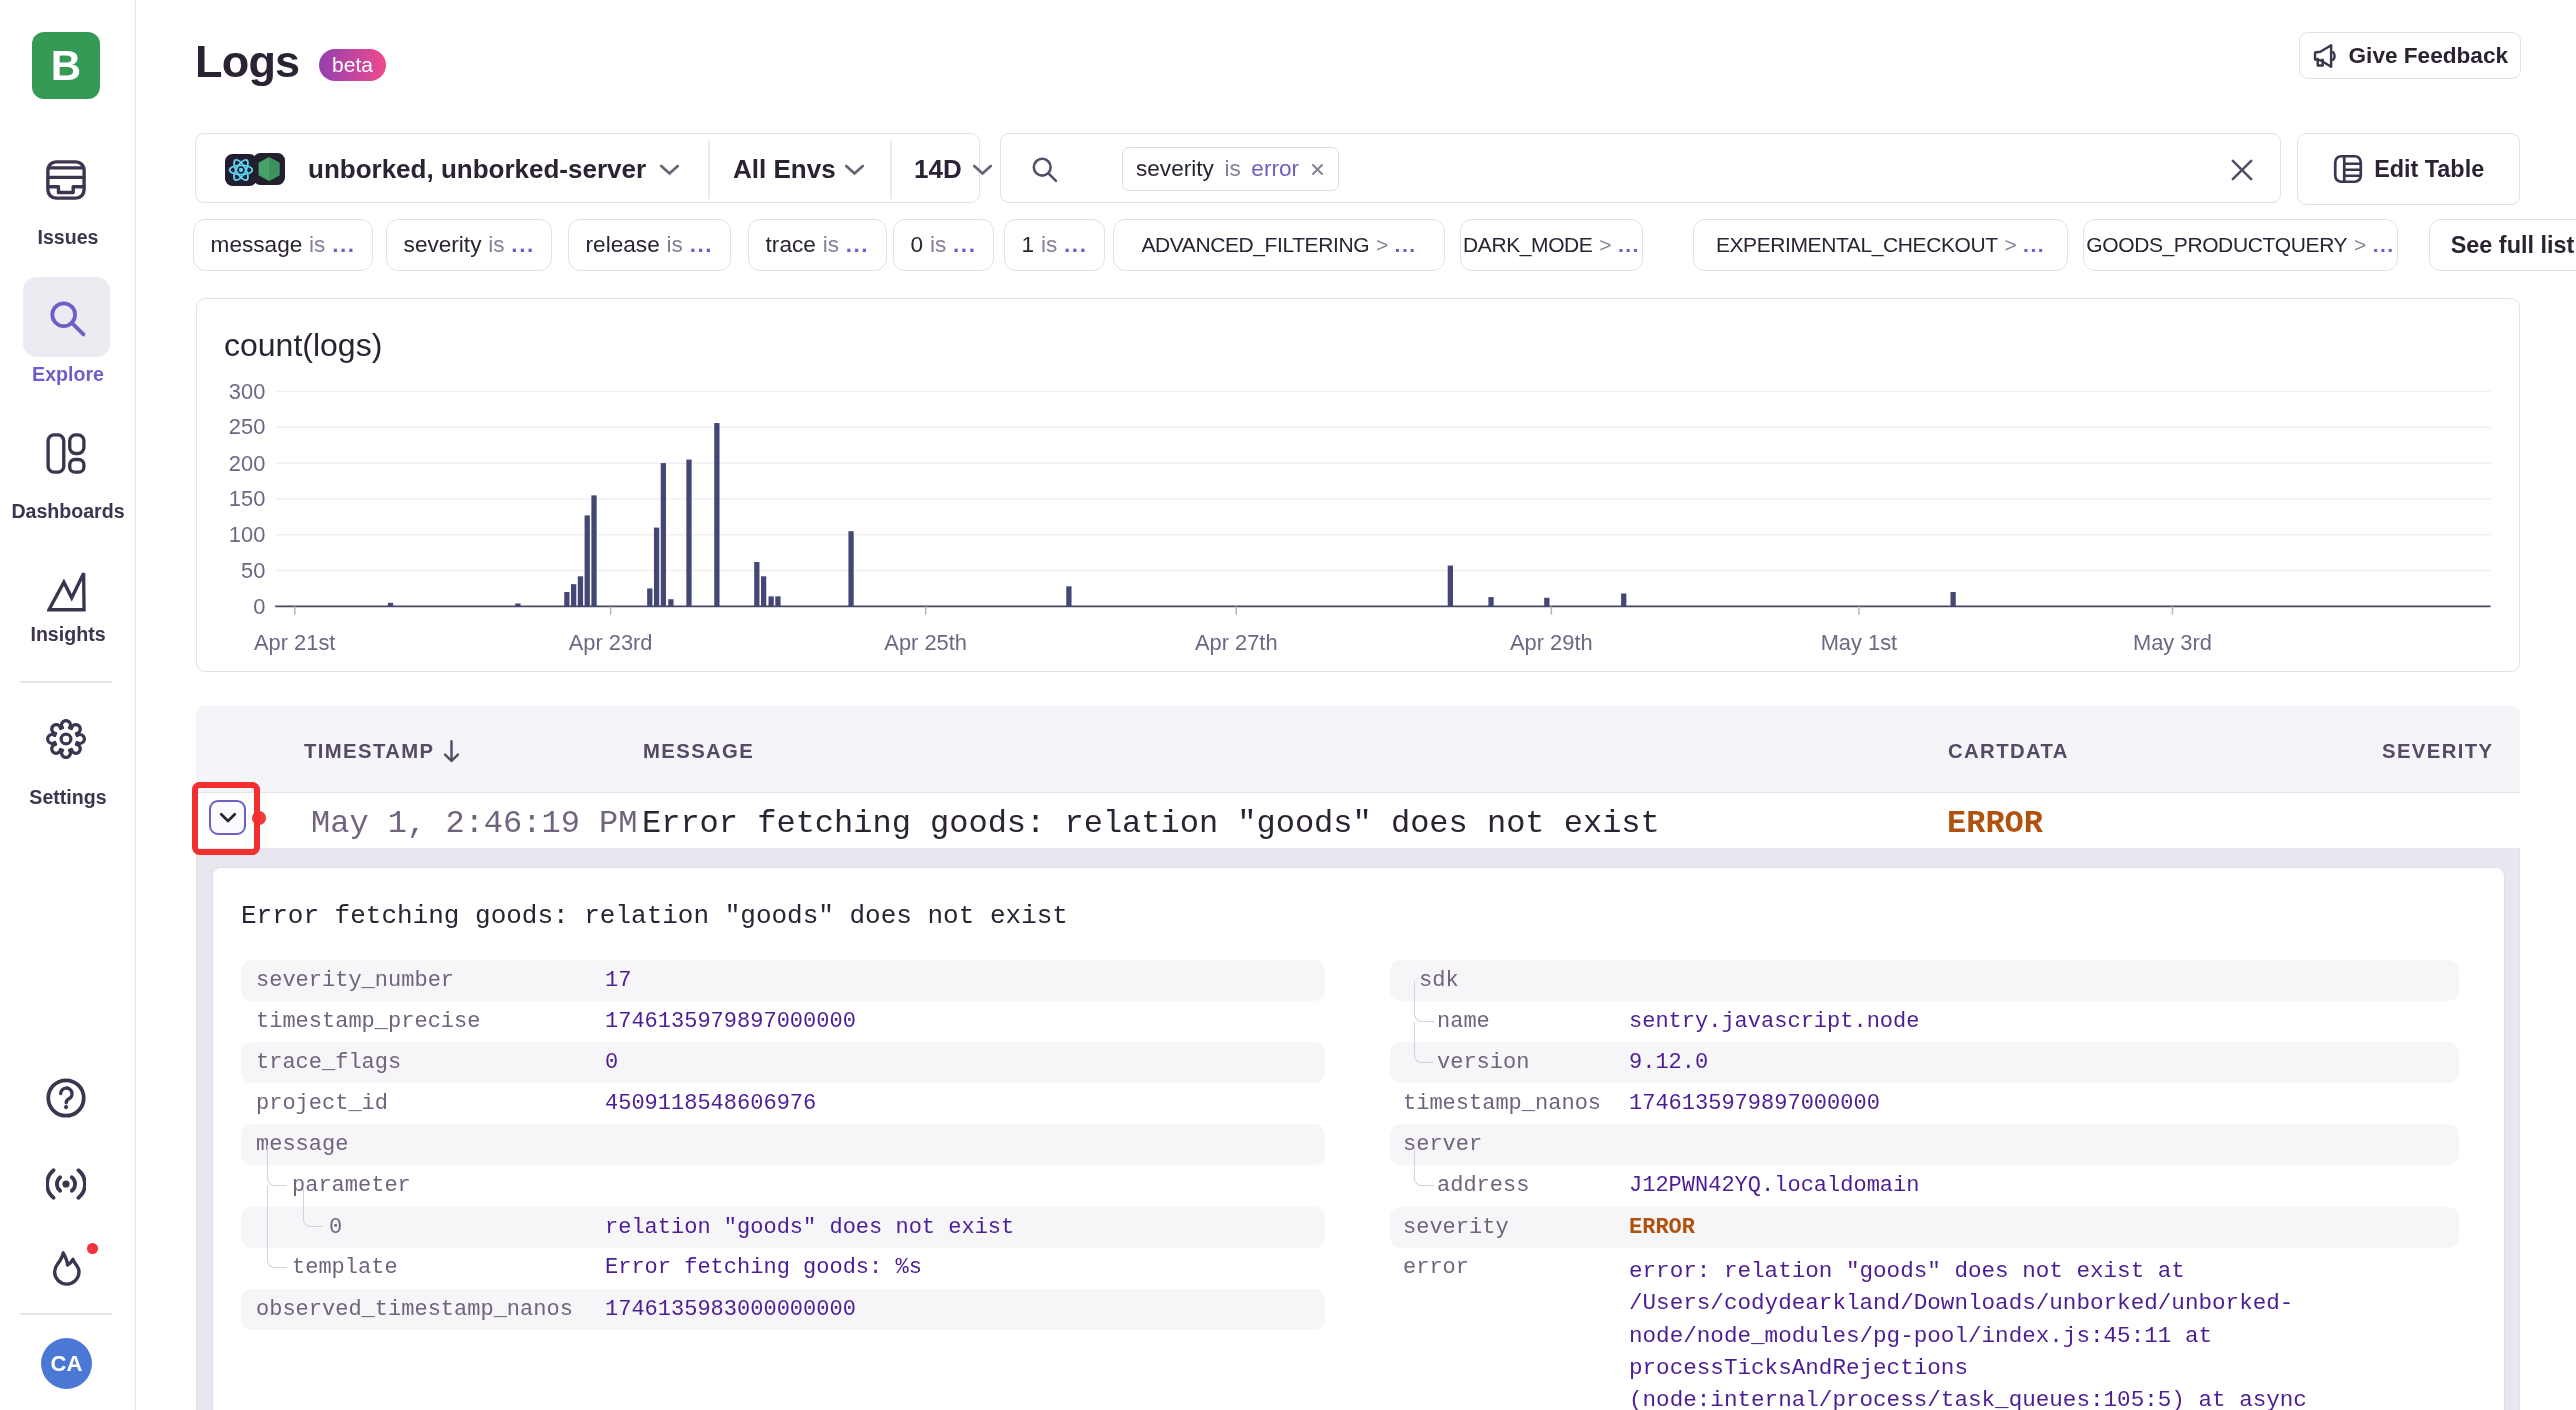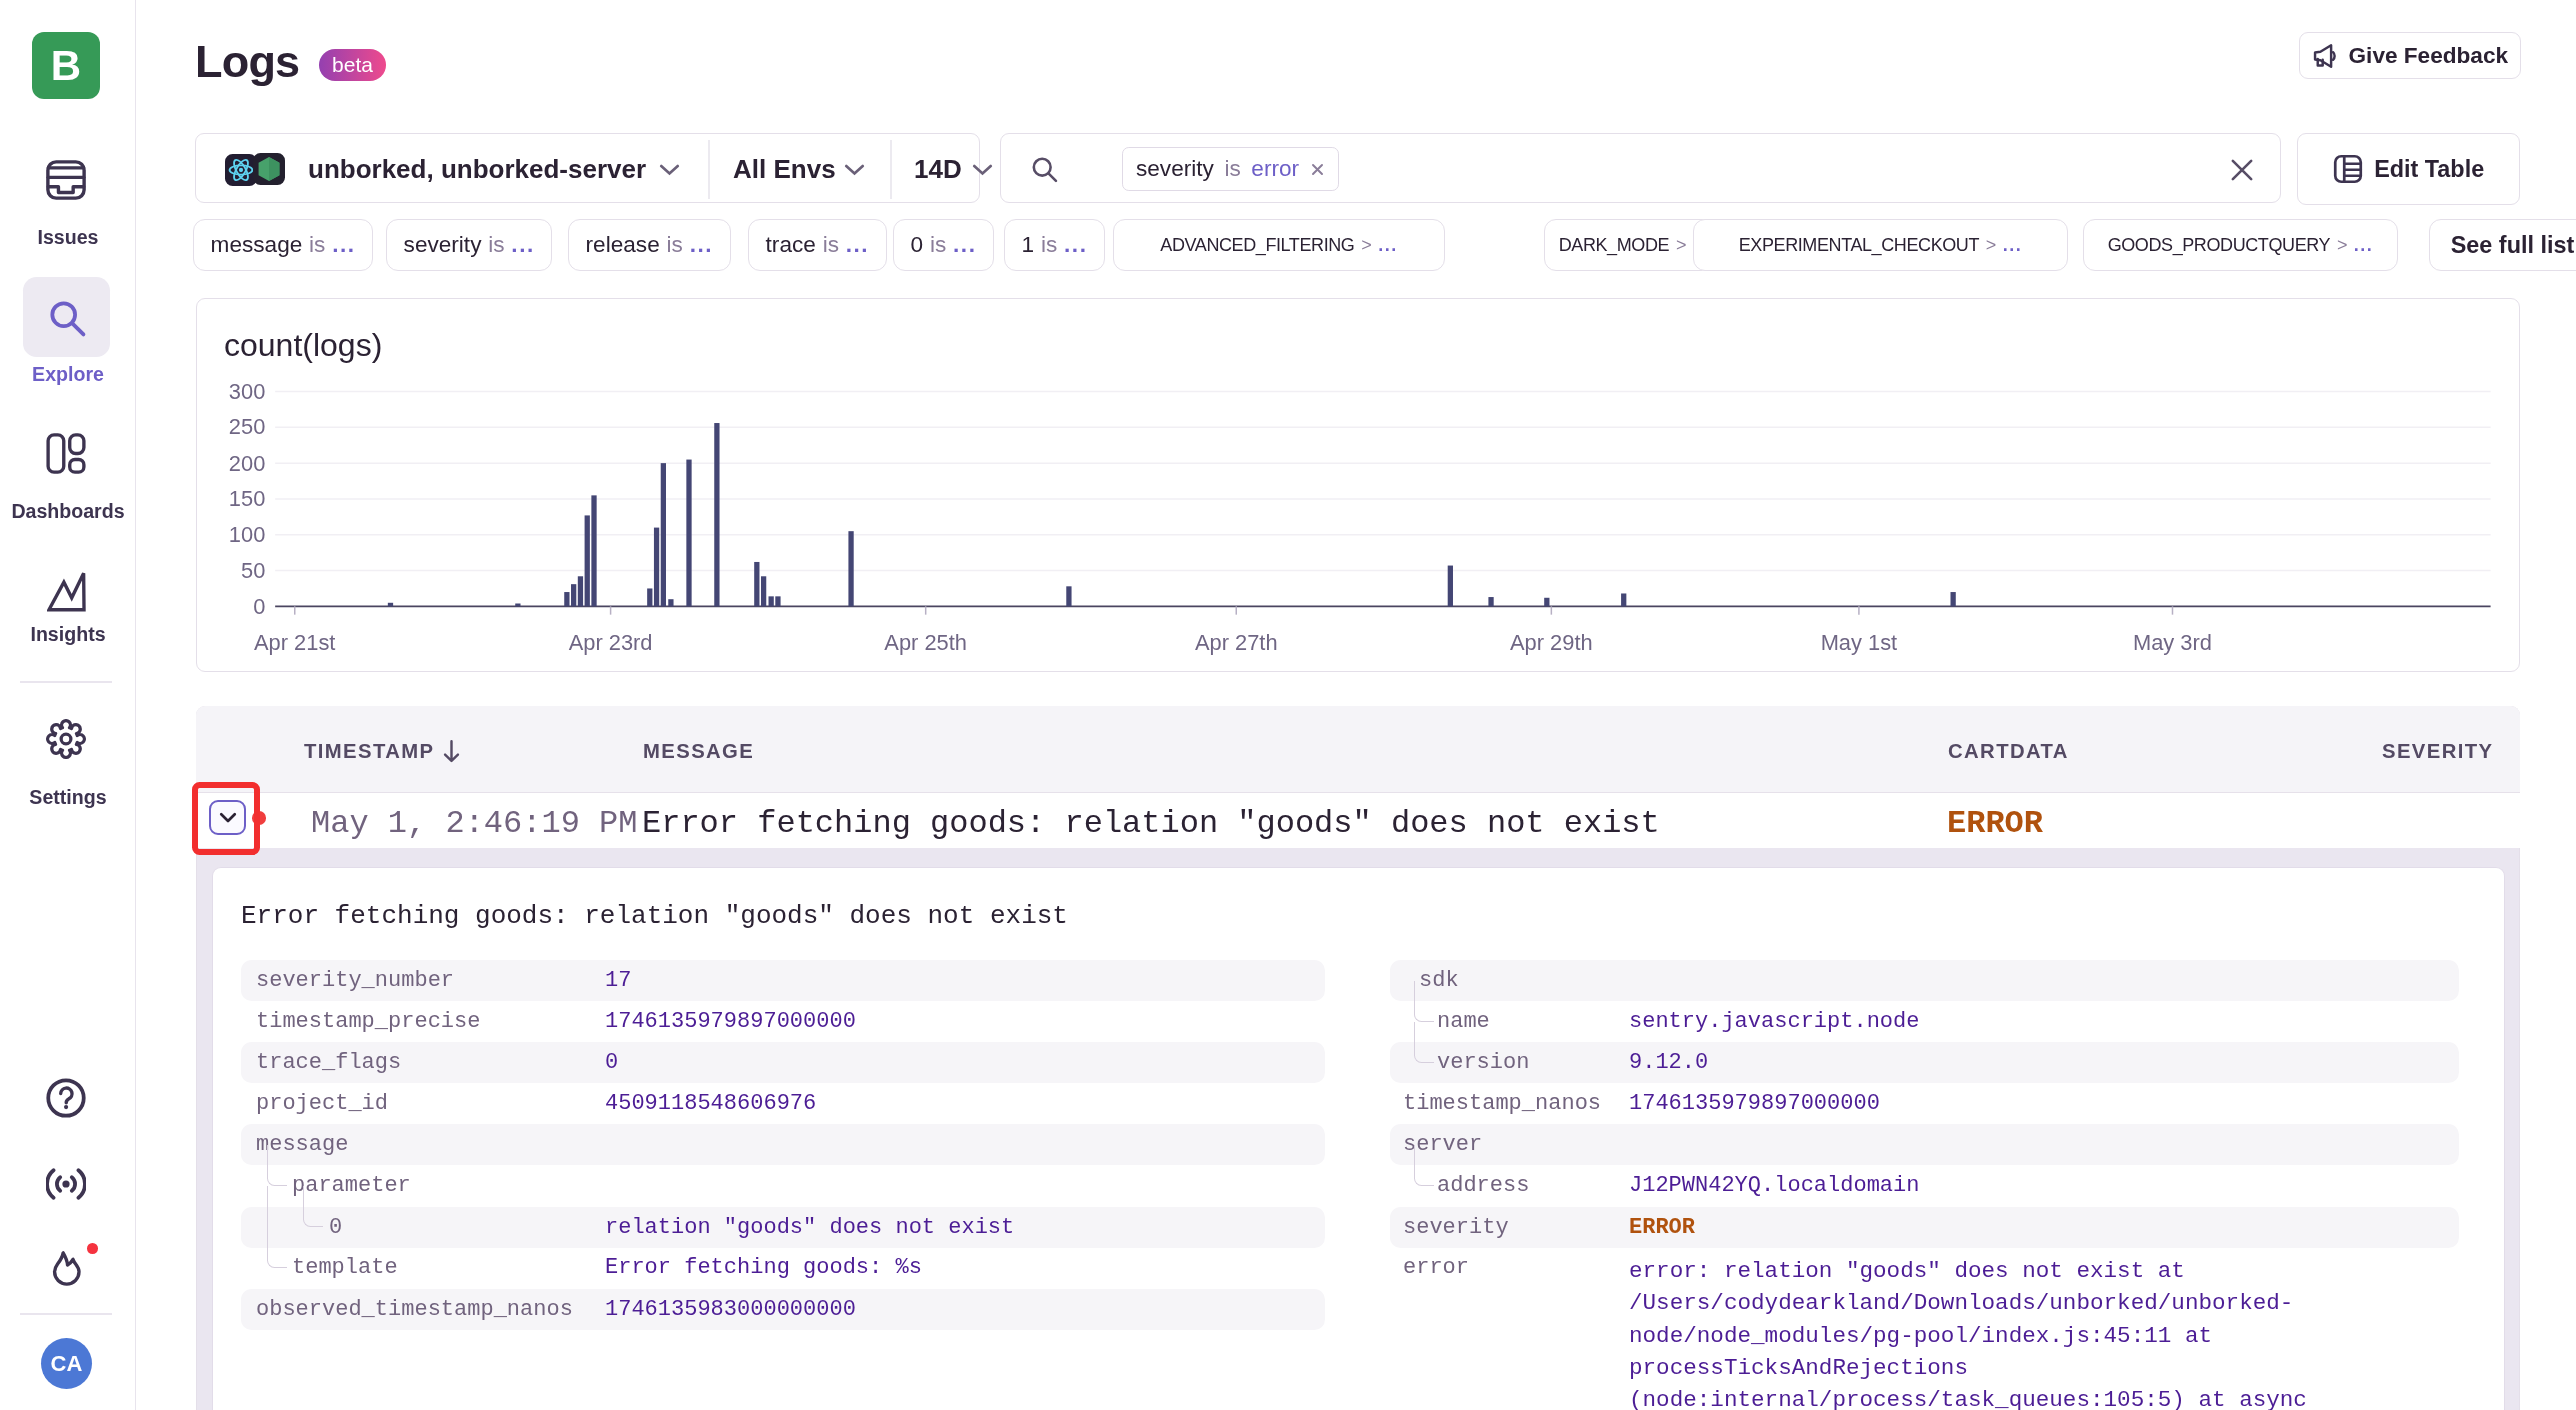--- a/index.html
+++ b/index.html
@@ -23,21 +23,21 @@
 
 .fbar{top:133px;height:70px;border:1.5px solid #e4dfe9;border-radius:9px;background:#fff}
 #projBar{left:195px;width:785px;display:flex;align-items:center}
 #searchBar{left:1000px;width:1281px;display:flex;align-items:center}
 #editBtn{left:2297px;top:133px;width:223px;height:72px;font-size:23.4px;gap:11.3px}
 .vdiv{width:1.5px;height:59px;background:#eceaf0}
 .selTxt{font-weight:bold;font-size:26px;color:#2b2233;white-space:nowrap}
 #token{display:flex;align-items:center;height:44px;border:1.5px solid #e0dae6;border-radius:6.8px;padding:0 13px;gap:10.6px;font-size:22.6px}
 
 .chip{top:219px;height:52px;border:1.5px solid #e4dfe9;border-radius:12px;background:#fff;display:flex;align-items:center;justify-content:center;font-size:22.6px;color:#2b2233;white-space:nowrap;padding:0 16.6px;overflow:hidden}
-.chip.caps{font-size:18px;letter-spacing:-0.4px;padding:4px}
+.chip.caps{font-size:21px;letter-spacing:-0.4px;padding:4px}
 .chip .mut{color:#8a7d99;margin-left:6.8px}
 .chip .dots{color:#6d5fc7;margin-left:6.8px;letter-spacing:1.5px;font-weight:bold}
 
 #chartPanel{left:196px;top:298px;width:2324px;height:374px;border:1.5px solid #e4dfe9;border-radius:9px;background:#fff}
 #chartTitle{left:224px;top:327px;font-size:32px;font-weight:normal}
 
 #tablePanel{left:196px;top:706px;width:2324px;height:705px;border:1.5px solid #e4dfe9;border-radius:9px 9px 0 0;border-bottom:none;background:#eae6f0;overflow:hidden}
 #thead{left:196px;top:706px;width:2324px;height:87px;background:#f5f4f8;border-radius:9px 9px 0 0;border-bottom:1.5px solid #e6e1ea}
 .th{top:740px;font-weight:bold;font-size:20.3px;letter-spacing:1.4px;color:#544a64}
 #trow{left:196px;top:793px;width:2324px;height:55px;background:#fff}
@@ -212,21 +212,21 @@
 <div class="a chip" style="left:1004px">
     <span>1</span>
     <span class="mut">is</span>
     <span class="dots">...</span>
   </div>
 <div class="a chip caps" style="left:1113px;width:332px">
     <span>ADVANCED_FILTERING</span>
     <span class="mut">&gt;</span>
     <span class="dots">...</span>
   </div>
-<div class="a chip caps" style="left:1544px;width:183px">
+<div class="a chip caps" style="left:1460px;width:183px">
     <span>DARK_MODE</span>
     <span class="mut">&gt;</span>
     <span class="dots">...</span>
   </div>
 <div class="a chip caps" style="left:1693px;width:375px">
     <span>EXPERIMENTAL_CHECKOUT</span>
     <span class="mut">&gt;</span>
     <span class="dots">...</span>
   </div>
 <div class="a chip caps" style="left:2083px;width:315px">

